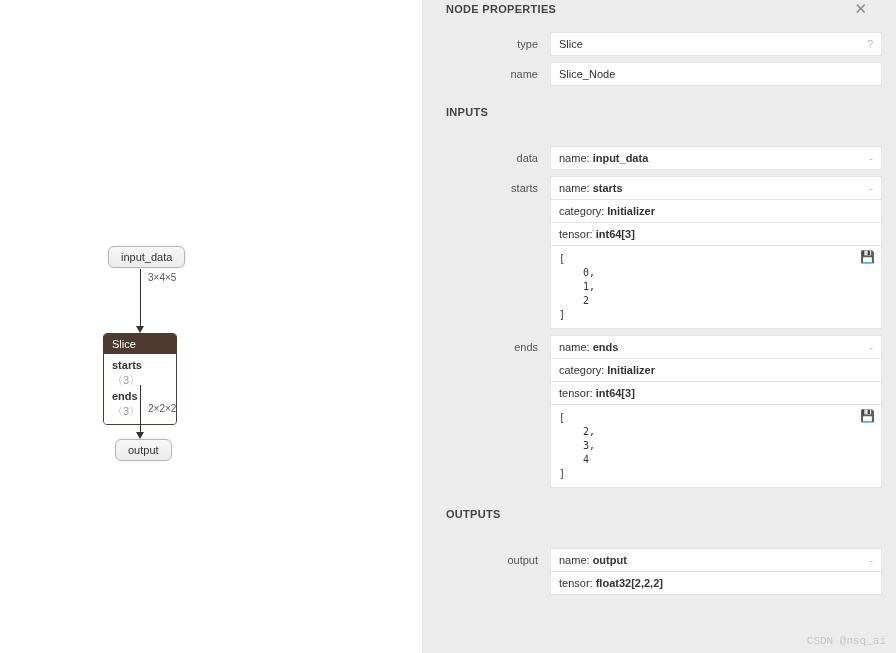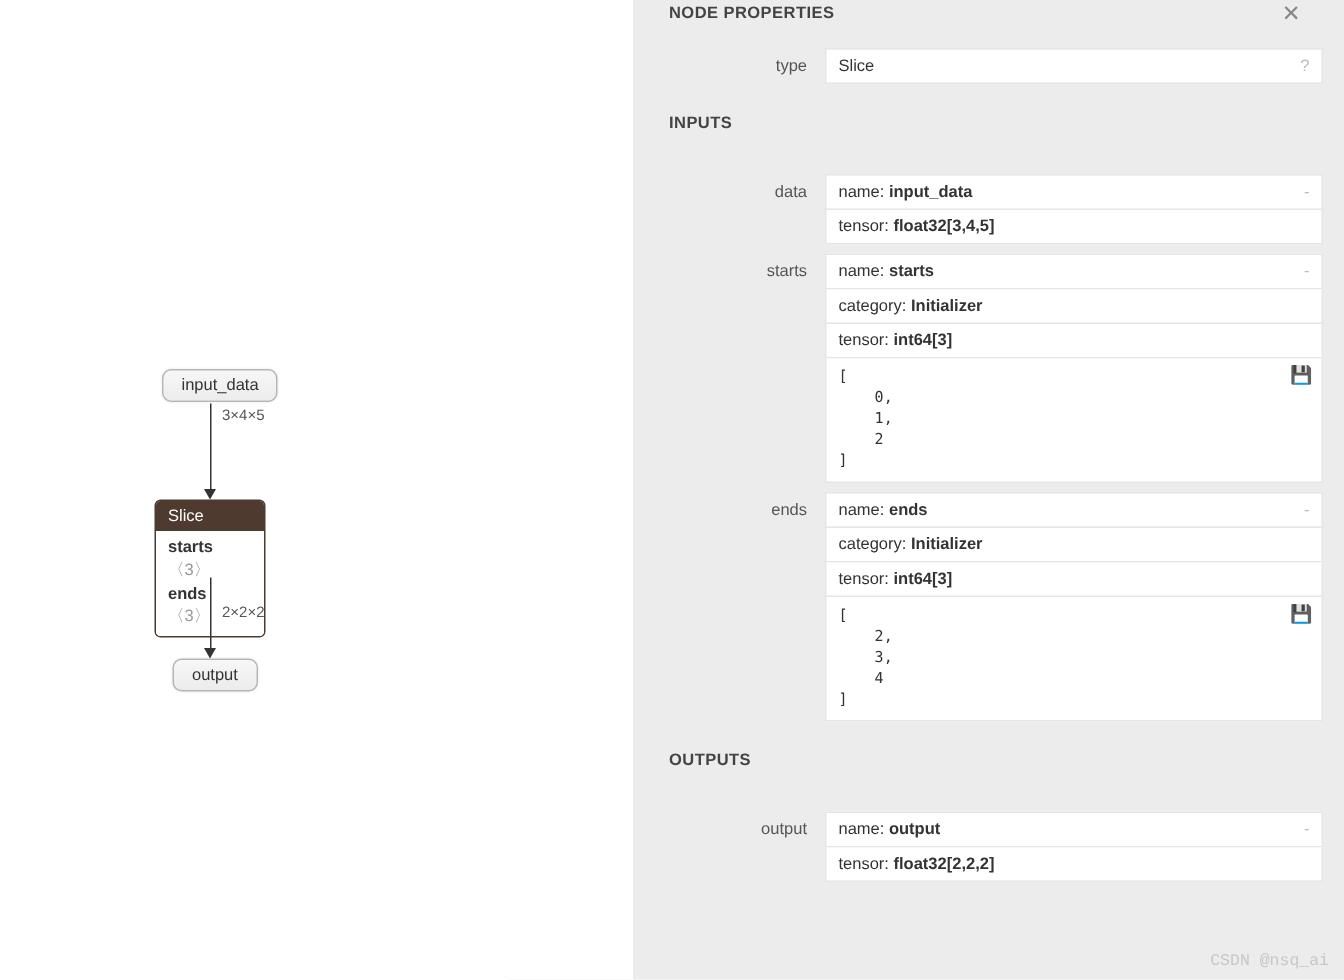--- a/index.html
+++ b/index.html
@@ -73,32 +73,37 @@
 
     <div class="row">
       <div class="row-label">type</div>
       <div class="row-value">
         <div class="field">
           <span>Slice</span>
           <span class="q">?</span>
         </div>
       </div>
     </div>
+    <div class="row">
+      <div class="row-label">name</div>
+      <div class="row-value">
+        <div class="field">
+          <span>Slice_Node</span>
+        </div>
+      </div>
+    </div>
 
     <div class="section-h">INPUTS</div>
 
     <div class="row">
       <div class="row-label">data</div>
       <div class="row-value">
         <div class="field">
           <span class="kv"><span>name: </span><b>input_data</b></span>
           <span class="dash">-</span>
-        </div>
-        <div class="field">
-          <span class="kv"><span>tensor: </span><b>float32[3,4,5]</b></span>
         </div>
       </div>
     </div>
 
     <div class="row">
       <div class="row-label">starts</div>
       <div class="row-value">
         <div class="field">
           <span class="kv"><span>name: </span><b>starts</b></span>
           <span class="dash">-</span>

